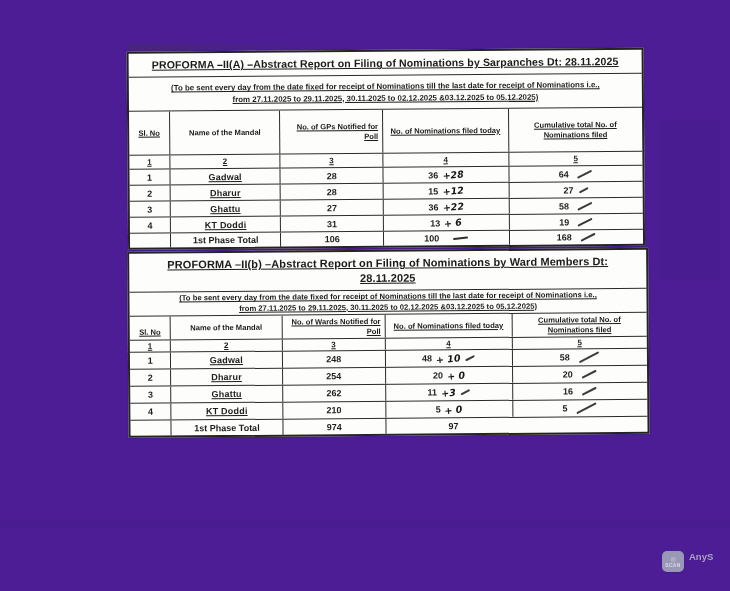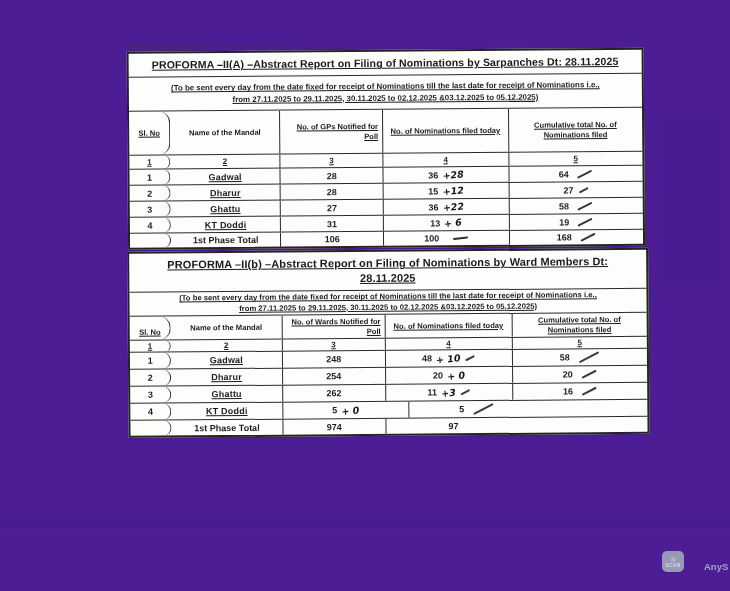--- a/index.html
+++ b/index.html
@@ -23,21 +23,21 @@
   .ptable { position:absolute; border:2px solid #242424; background:#fdfdfc;
     box-shadow:0 0 2px rgba(0,0,0,.25); }
   .tableA { left:128px; top:50px;  width:517px; }
   .tableB { left:127px; top:250px; width:521px; }
 
   .trow { display:flex; width:100%; border-bottom:1.4px solid #2a2a2a; }
   .trow:last-child { border-bottom:none; }
   .cell { display:flex; align-items:center; justify-content:center;
     border-right:1.4px solid #2a2a2a; overflow:hidden; text-align:center; }
   .cell:last-child { border-right:none; }
-  .c1 { width:8%;border-radius:11px; } .c2 { width:21.5%; } .c3 { width:20%;text-align:right; } .c4 { width:24.5%; } .c5 { width:26%; }
+  .c1 { width:8%; } .c2 { width:21.5%; } .c3 { width:20%;text-align:right; } .c4 { width:24.5%; } .c5 { width:26%; }
 
   .title-cell { width:100%; display:flex; flex-direction:column; align-items:center;
     justify-content:center; padding:1px 6px; }
   .doc-title { font-weight:bold; font-size:10.6px; letter-spacing:.1px;
     text-decoration:underline; color:#1b1b1b; line-height:1.35; text-align:center; }
   .doc-sub { font-weight:bold; font-size:7.9px; color:#1f1f1f;
     text-decoration:underline; line-height:1.4; text-align:center; }
 
   .hcell { font-weight:bold; font-size:7.6px; line-height:1.3; padding:2px 4px;
     color:#1c1c1c; }
@@ -52,21 +52,21 @@
     font-size:9.5px; color:#161616; transform:rotate(-5deg); margin-left:4px; white-space:nowrap; }
   .tick { display:inline-block; width:16px; height:1.6px; background:#3b3b3b;
     transform:rotate(-27deg); margin-left:8px; border-radius:1px; }
   .tick.long { width:22px; }
   .tick.small { width:10px; margin-left:5px; }
   .dash { display:inline-block; width:15px; height:1.8px; background:#2f2f2f;
     transform:rotate(-6deg); margin-left:14px; border-radius:1px; }
 
   
   .watermark { position:absolute; left:662px; top:551px; display:flex;
-    align-items:flex-end; gap:20px; opacity:.85; }
+    align-items:flex-start; gap:5px; opacity:.85; }
   .wm-badge { width:22px; height:21px; border-radius:5px; background:#a7afbc;
     display:flex; flex-direction:column; align-items:center; justify-content:center;
     box-shadow:0 1px 1px rgba(0,0,0,.12); }
   .wm-badge .wm-dot { font-size:6px; line-height:6px; color:#eef1f5; }
   .wm-badge .wm-scan { font-size:5px; font-weight:bold; color:#f4f6f9; letter-spacing:.3px; }
   .wm-text { font-size:9.5px; color:#b6bcc7; font-weight:600; white-space:nowrap; }
 </style>
 </head>
 <body>
 
@@ -236,20 +236,21 @@
             <span class="tick small"></span>
           </div>
         <div class="cell c5">
             <span>16</span>
             <span class="tick"></span>
           </div>
       </div>
       <div class="trow drow" style="height:17px;">
         <div class="cell c1">4</div>
         <div class="cell c2 mandal">KT Doddi</div>
+        <div class="cell c3">210</div>
         <div class="cell c4">
             <span>5</span>
             <span class="hw">+ 0</span>
           </div>
         <div class="cell c5">
             <span>5</span>
             <span class="tick long"></span>
           </div>
       </div>
       <div class="trow drow" style="height:15px;">

